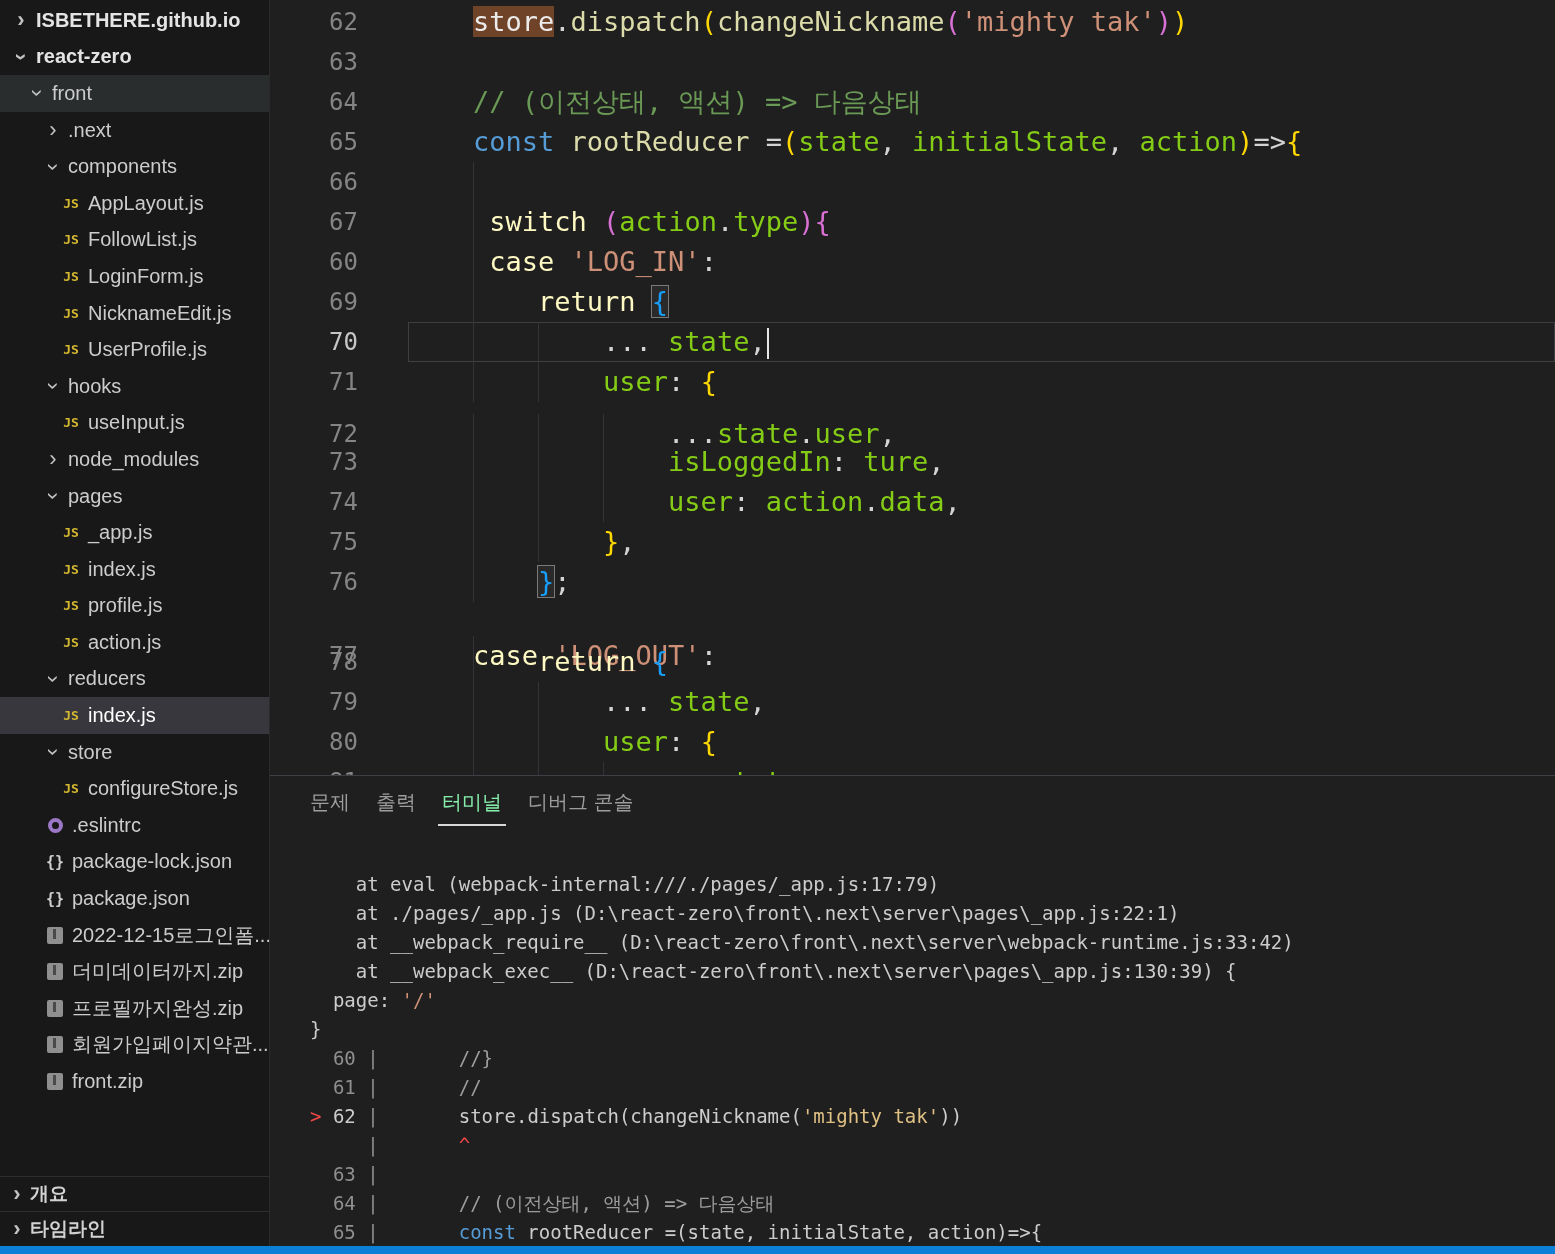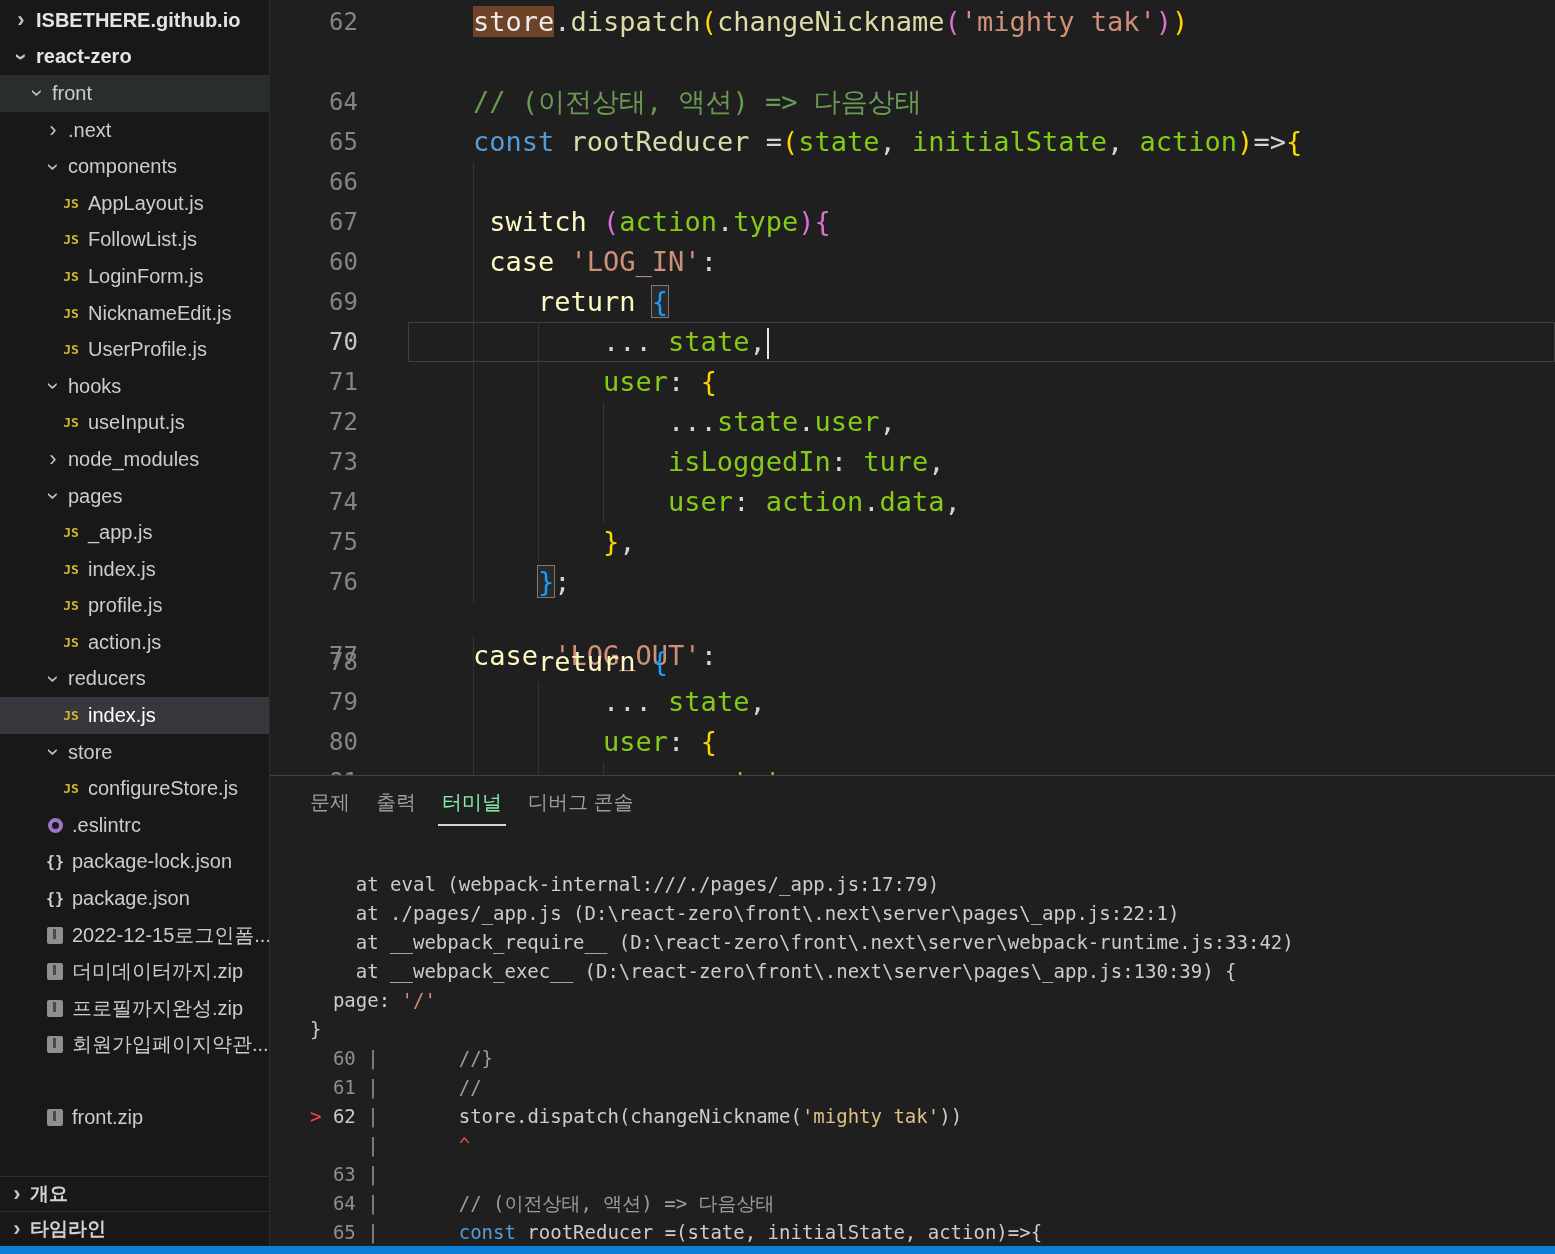--- a/index.html
+++ b/index.html
@@ -279,21 +279,21 @@
             <span class="i-zip"></span>
           </span>
           <span class="lab">프로필까지완성.zip</span>
         </div>
         <div class="row" style="padding-left: 42px;">
           <span class="ficon">
             <span class="i-zip"></span>
           </span>
           <span class="lab">회원가입페이지약관...</span>
         </div>
-        <div class="row" style="padding-left: 42px; margin-top: 36px;">
+        <div class="row" style="padding-left: 42px;">
           <span class="ficon">
             <span class="i-zip"></span>
           </span>
           <span class="lab">front.zip</span>
         </div>
       </div>
     <div class="sections">
       <div class="sec">
         <span class="chev">›</span>
         <span class="lab">개요</span>
@@ -303,20 +303,24 @@
         <span class="lab">타임라인</span>
       </div>
     </div>
   </aside>
 
   <main id="editor">
       <div class="eline" style="top: 2px;">
         <div class="gut">62</div>
         <div class="codecell"><span class="tok pl">    </span><span class="tok pl selword">store</span><span class="tok pl">.</span><span class="tok fn">dispatch</span><span class="tok b1">(</span><span class="tok fn">changeNickname</span><span class="tok b2">(</span><span class="tok st">'mighty tak'</span><span class="tok b2">)</span><span class="tok b1">)</span></div>
       </div>
+      <div class="eline" style="top: 42px;">
+        <div class="gut">63</div>
+        <div class="codecell"><span class="tok pl"></span></div>
+      </div>
       <div class="eline" style="top: 82px;">
         <div class="gut">64</div>
         <div class="codecell"><span class="tok pl">    </span><span class="tok cm">// (이전상태, 액션) =&gt; 다음상태</span></div>
       </div>
       <div class="eline" style="top: 122px;">
         <div class="gut">65</div>
         <div class="codecell"><span class="tok pl">    </span><span class="tok kwb">const</span><span class="tok pl"> </span><span class="tok fn">rootReducer</span><span class="tok pl"> =</span><span class="tok b1">(</span><span class="tok vr">state</span><span class="tok pl">, </span><span class="tok vr">initialState</span><span class="tok pl">, </span><span class="tok vr">action</span><span class="tok b1">)</span><span class="tok pl">=&gt;</span><span class="tok b1">{</span></div>
       </div>
       <div class="eline" style="top: 162px;">
         <div class="gut">66</div>
@@ -335,21 +339,21 @@
         <div class="codecell"><span class="guide" style="left: 4ch;"></span><span class="tok pl">        </span><span class="tok kw">return</span><span class="tok pl"> </span><span class="tok b3 match">{</span></div>
       </div>
       <div class="eline cur" style="top: 322px;">
         <div class="gut">70</div>
         <div class="codecell"><span class="guide" style="left: 4ch;"></span><span class="guide" style="left: 8ch;"></span><span class="tok pl">            </span><span class="tok pl">... </span><span class="tok vr">state</span><span class="tok pl">,</span><span class="cursor"></span></div>
       </div>
       <div class="eline" style="top: 362px;">
         <div class="gut">71</div>
         <div class="codecell"><span class="guide" style="left: 4ch;"></span><span class="guide" style="left: 8ch;"></span><span class="tok pl">            </span><span class="tok vr">user</span><span class="tok pl">: </span><span class="tok b1">{</span></div>
       </div>
-      <div class="eline" style="top: 402px;">
+      <div class="eline" style="top: 414px;">
         <div class="gut">72</div>
         <div class="codecell"><span class="guide" style="left: 4ch;"></span><span class="guide" style="left: 8ch;"></span><span class="guide" style="left: 12ch;"></span><span class="tok pl">                </span><span class="tok pl">...</span><span class="tok vr">state</span><span class="tok pl">.</span><span class="tok vr">user</span><span class="tok pl">,</span></div>
       </div>
       <div class="eline" style="top: 442px;">
         <div class="gut">73</div>
         <div class="codecell"><span class="guide" style="left: 4ch;"></span><span class="guide" style="left: 8ch;"></span><span class="guide" style="left: 12ch;"></span><span class="tok pl">                </span><span class="tok vr">isLoggedIn</span><span class="tok pl">: </span><span class="tok vr">ture</span><span class="tok pl">,</span></div>
       </div>
       <div class="eline" style="top: 482px;">
         <div class="gut">74</div>
         <div class="codecell"><span class="guide" style="left: 4ch;"></span><span class="guide" style="left: 8ch;"></span><span class="guide" style="left: 12ch;"></span><span class="tok pl">                </span><span class="tok vr">user</span><span class="tok pl">: </span><span class="tok vr">action</span><span class="tok pl">.</span><span class="tok vr">data</span><span class="tok pl">,</span></div>

